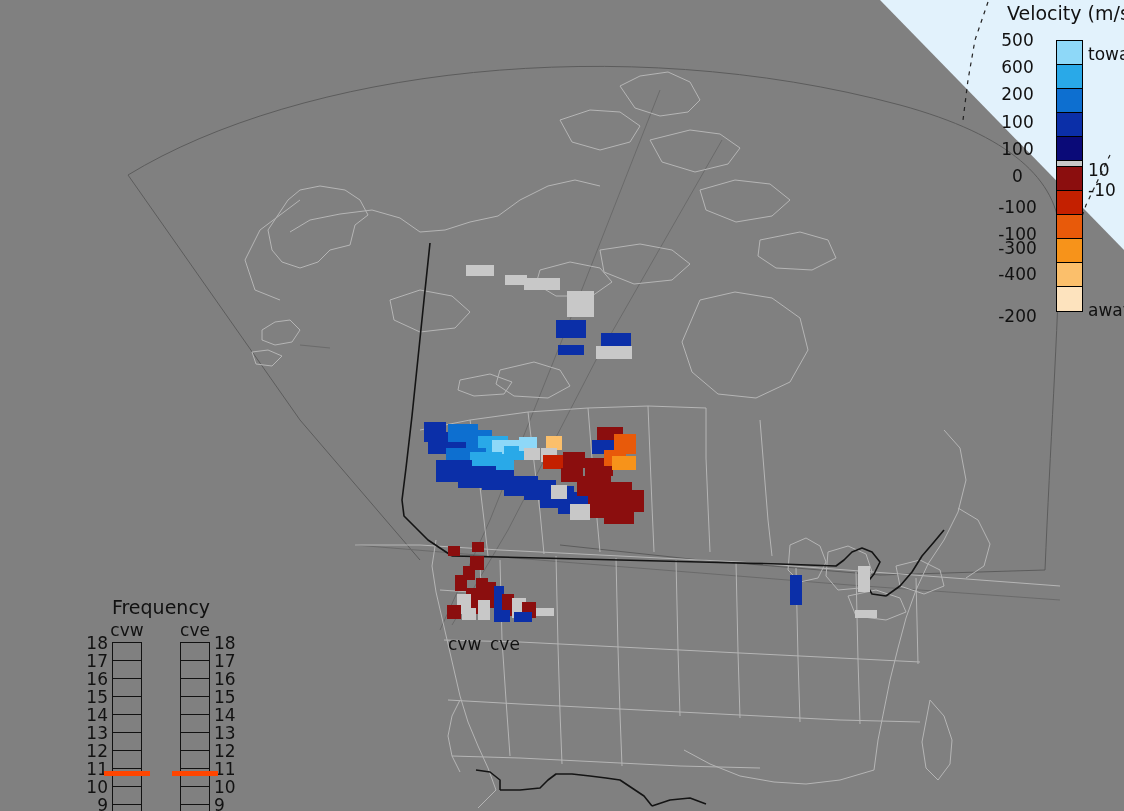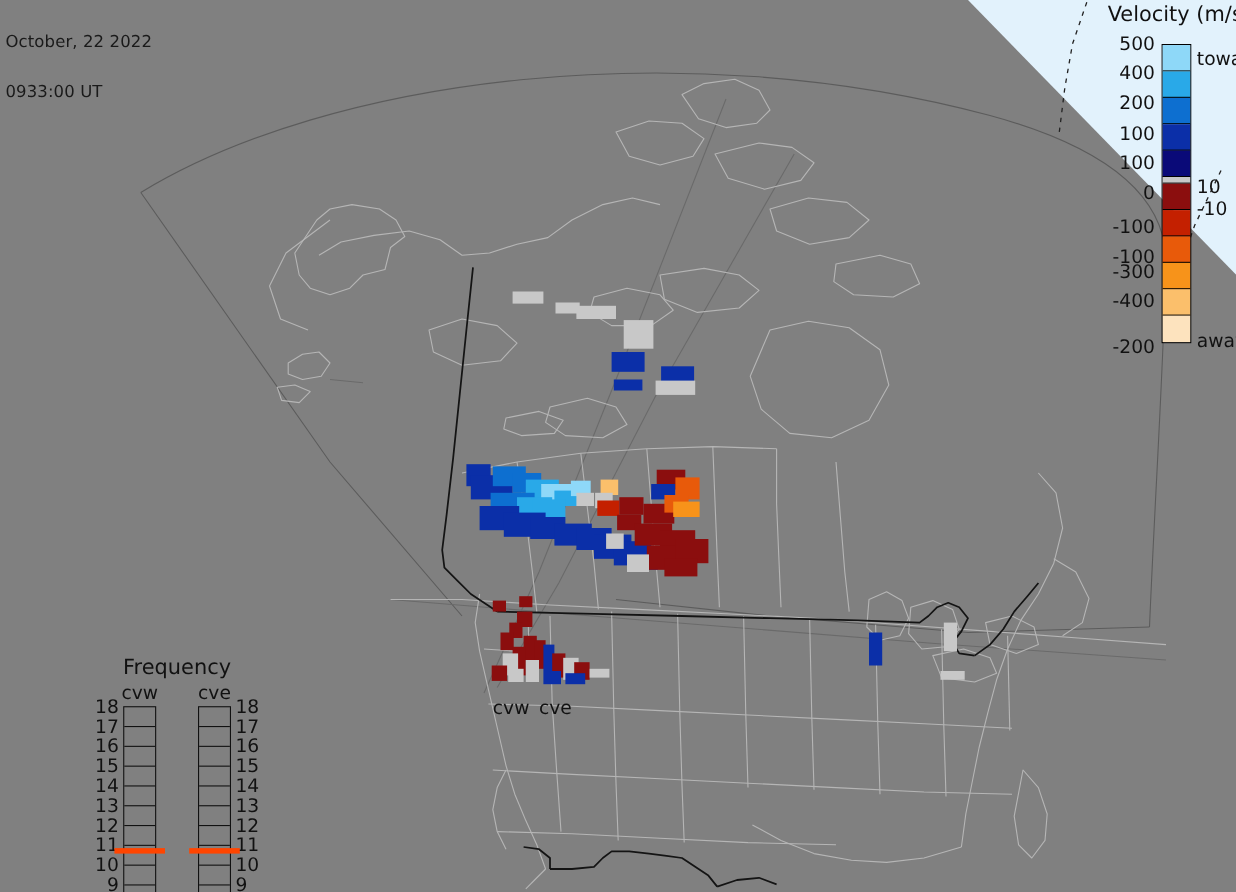--- a/index.html
+++ b/index.html
@@ -9,21 +9,21 @@
   svg.layer{position:absolute;left:0;top:0;width:1124px;height:811px;}
   .ts{position:absolute;left:5px;top:1px;color:#1a1a1a;font-size:15px;line-height:15px;
       letter-spacing:.1px;white-space:pre;}
   .ts div{display:block;}
   
   #cbar{position:absolute;left:1056px;top:40px;width:27px;height:272px;border:1px solid #000;
         box-sizing:border-box;}
   #cbar .cell{width:100%;box-sizing:border-box;border-bottom:1px solid #000;}
   #cbar .cell:last-child{border-bottom:none;}
   #cbTitle{position:absolute;left:1007px;top:2px;font-size:19px;color:#111;white-space:nowrap;}
-  .cbTick{position:absolute;left:985px;width:65px;text-align:right;font-size:17px;color:#111;}
+  .cbTick{position:absolute;left:985px;width:65px;text-align:center;font-size:17px;color:#111;}
   .cbSide{position:absolute;left:1088px;font-size:17px;color:#111;white-space:nowrap;}
   .cbMid{position:absolute;left:1088px;font-size:17px;color:#111;white-space:nowrap;}
   
   #freq{position:absolute;left:86px;top:548px;width:150px;height:238px;margin-top:48px;}
   #freqTitle{position:absolute;left:0;top:0;width:150px;text-align:center;font-size:19px;color:#111;}
   .colTitle{position:absolute;top:24px;font-size:17px;color:#111;text-align:center;width:46px;}
   .fbox{position:absolute;top:46px;width:30px;height:180px;border:1px solid #111;box-sizing:border-box;}
   .fbox .frow{width:100%;height:18px;box-sizing:border-box;border-bottom:1px solid #111;}
   .fbox .frow:last-child{border-bottom:none;}
   .fmark{position:absolute;height:5px;background:#ff4500;}
@@ -211,24 +211,20 @@
       <rect x="447" y="605" width="14" height="14" fill="#8b0e0e"></rect>
       <rect x="462" y="608" width="14" height="12" fill="#c8c8c8"></rect>
       <rect x="536" y="608" width="18" height="8" fill="#c8c8c8"></rect>
       <rect x="448" y="546" width="12" height="10" fill="#8b0e0e"></rect>
       <rect x="472" y="542" width="12" height="10" fill="#8b0e0e"></rect>
       <rect x="790" y="575" width="12" height="30" fill="#0b2fa8"></rect>
       <rect x="858" y="566" width="12" height="26" fill="#c8c8c8"></rect>
       <rect x="855" y="610" width="22" height="8" fill="#c8c8c8"></rect>
     </svg>
 
-  <div class="ts">
-    <div>October, 22 2022</div>
-    <div>0933:00 UT</div>
-  </div>
 
   <div class="stnlab" style="left:448px;top:634px;">cvw</div>
   <div class="stnlab" style="left:490px;top:634px;">cve</div>
 
   <div id="cbTitle">Velocity (m/s)</div>
   <div id="cbar">
       <div class="cell" style="background: rgb(142, 216, 248); height: 24px;"></div>
       <div class="cell" style="background: rgb(41, 169, 232); height: 24px;"></div>
       <div class="cell" style="background: rgb(13, 111, 208); height: 24px;"></div>
       <div class="cell" style="background: rgb(11, 47, 168); height: 24px;"></div>
@@ -236,21 +232,21 @@
       <div class="cell" style="background: rgb(200, 200, 200); height: 6px;"></div>
       <div class="cell" style="background: rgb(139, 14, 14); height: 24px;"></div>
       <div class="cell" style="background: rgb(196, 32, 0); height: 24px;"></div>
       <div class="cell" style="background: rgb(232, 90, 10); height: 24px;"></div>
       <div class="cell" style="background: rgb(247, 147, 26); height: 24px;"></div>
       <div class="cell" style="background: rgb(251, 191, 107); height: 24px;"></div>
       <div class="cell" style="background: rgb(253, 227, 190); height: 24px;"></div>
     </div>
   <div id="cbTicks">
       <div class="cbTick" style="top: 30px;">500</div>
-      <div class="cbTick" style="top: 57.2px;">400</div>
+      <div class="cbTick" style="top: 57.2px;">600</div>
       <div class="cbTick" style="top: 84.4px;">200</div>
       <div class="cbTick" style="top: 111.6px;">100</div>
       <div class="cbTick" style="top: 138.8px;">100</div>
       <div class="cbTick" style="top: 166px;">0</div>
       <div class="cbTick" style="top: 197.2px;">-100</div>
       <div class="cbTick" style="top: 224.4px;">-100</div>
       <div class="cbTick" style="top: 238px;">-300</div>
       <div class="cbTick" style="top: 264px;">-400</div>
       <div class="cbTick" style="top: 306px;">-200</div>
     </div>

